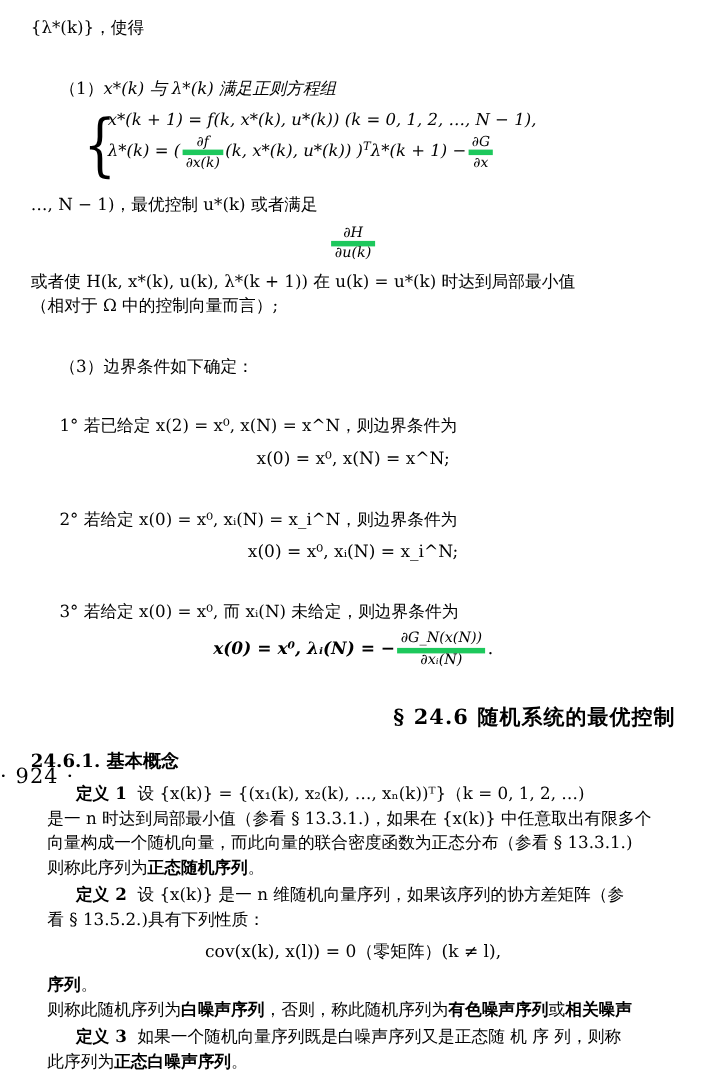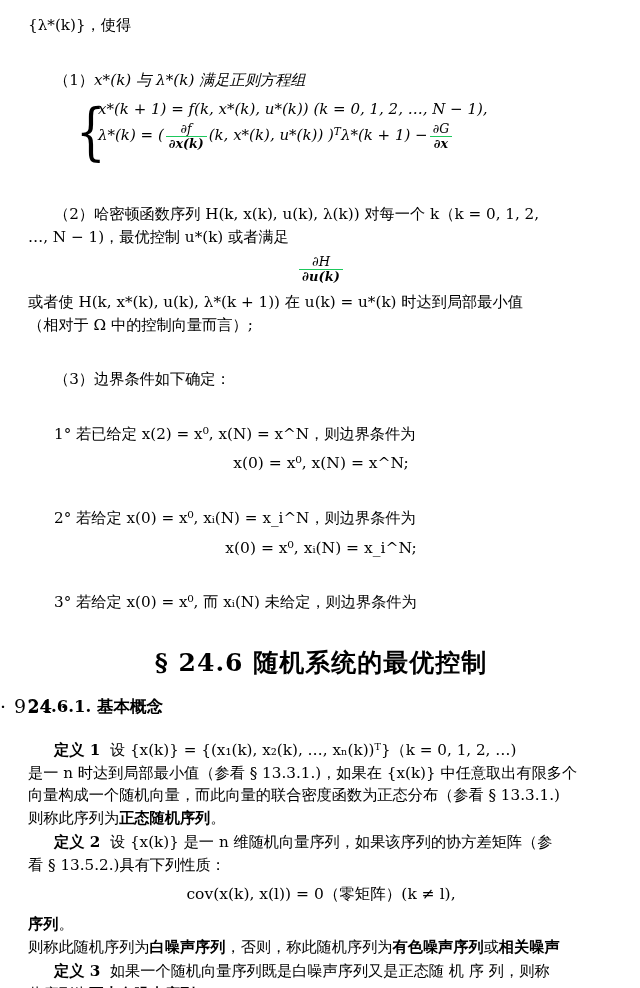--- a/index.html
+++ b/index.html
@@ -44,21 +44,21 @@
   
   .frac {
     display: inline-block;
     vertical-align: middle;
     text-align: center;
     font-size: 0.84em;
     line-height: 1.08;
     margin: 0 2px;
   }
   .frac .num { display: block; padding: 0 3px; }
-  .frac .den { display: block; border-top: 1px solid #22c55e; padding: 0 3px; font-weight: bold; }
+  .frac .den { display: block; border-top: 5px solid #22c55e; padding: 0 3px; }
 
   
   .brace-block {
     position: relative;
     margin: 6px 0 4px 0;
     padding-left: 70px;
     min-height: 74px;
   }
   .brace {
     position: absolute;
@@ -72,33 +72,33 @@
   }
   .brace-lines { font-size: 15px; line-height: 1.68; }
 
   .eq {
     text-align: center;
     margin: 7px 0 7px 0;
     font-size: 15.5px;
   }
 
   .section-title {
-    text-align: center;
+    text-align: right;
     font-weight: bold;
-    font-size: 25px;
+    font-size: 19px;
     margin: 30px 0 14px 0;
     letter-spacing: 1px;
   }
   .subsection-title {
     font-weight: bold;
     font-size: 16.5px;
-    margin: 12px 0 20px 0;
+    margin: 12px 0 6px 0;
   }
   .para {
-    margin: 2px 0;
+    margin: 2px 15px;
     text-indent: 0;
   }
   .para-indent { padding-left: 26px; }
 
   .footer {
     position: absolute;
     left: 0;
     right: 0;
     bottom: 20px;
     text-align: left;
@@ -122,43 +122,43 @@
     <div class="brace-block">
       <span class="brace">{</span>
       <div class="brace-lines">
         <div class="line mi">x*(k + 1) = f(k, x*(k), u*(k))  (k = 0, 1, 2, …, N − 1),</div>
         <div class="line">
           <span class="mi">λ*(k) = (</span><span class="frac"><span class="num mi">∂f</span><span class="den mi">∂x(k)</span></span><span class="mi">(k, x*(k), u*(k)) )</span><span class="sup mi">T</span><span class="mi">λ*(k + 1) −</span><span class="frac"><span class="num mi">∂G</span><span class="den mi">∂x</span></span>
         </div>
       </div>
     </div>
 
-    <div class="line indent1">
-      <span>（2）</span><span>哈密顿函数序列 H(k, x(k), u(k), λ(k)) 对每一个 k（k = 0, 1, 2,</span>
-    </div>
     <div class="line">…, N − 1)，最优控制 u*(k) 或者满足</div>
 
     <div class="eq">
       <span class="frac"><span class="num mi">∂H</span><span class="den mi">∂u(k)</span></span>
     </div>
 
     <div class="line">或者使 H(k, x*(k), u(k), λ*(k + 1)) 在 u(k) = u*(k) 时达到局部最小值</div>
     <div class="line">（相对于 Ω 中的控制向量而言）;</div>
 
     <div class="line indent1">
       <span>（3）</span><span>边界条件如下确定：</span>
     </div>
 
     <div class="line indent1">1°  若已给定 x(2) = x⁰, x(N) = x^N，则边界条件为</div>
     <div class="eq">x(0) = x⁰, x(N) = x^N;</div>
 
     <div class="line indent1">2°  若给定 x(0) = x⁰, xᵢ(N) = x_i^N，则边界条件为</div>
     <div class="eq">x(0) = x⁰, xᵢ(N) = x_i^N;</div>
 
     <div class="line indent1">3°  若给定 x(0) = x⁰, 而 xᵢ(N) 未给定，则边界条件为</div>
+    <div class="eq">
+      <span class="mb">x(0) = x⁰, λᵢ(N) = −</span><span class="frac"><span class="num mi">∂G_N(x(N))</span><span class="den mi">∂xᵢ(N)</span></span><span>.</span>
+    </div>
 
     <div class="section-title">§ 24.6   随机系统的最优控制</div>
 
     <div class="subsection-title">24.6.1. 基本概念</div>
 
     <div class="para">
       <div class="line para-indent">
         <span class="bold">定义 1</span>&nbsp;&nbsp;<span>设 {x(k)} = {(x₁(k), x₂(k), …, xₙ(k))ᵀ}（k = 0, 1, 2, …)</span>
       </div>
       <div class="line">是一 n 时达到局部最小值（参看 § 13.3.1.)，如果在 {x(k)} 中任意取出有限多个</div>

